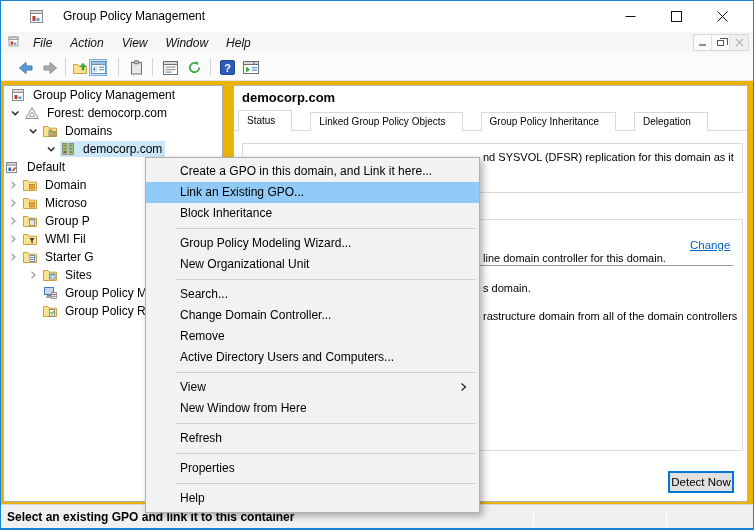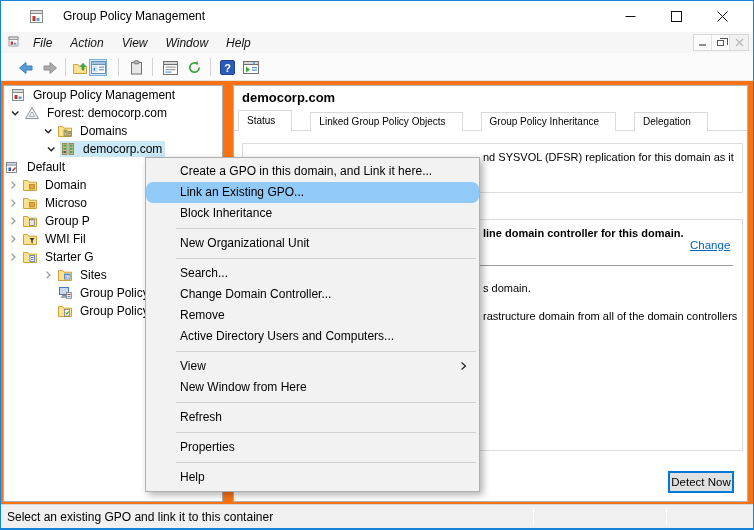--- a/index.html
+++ b/index.html
@@ -1,19 +1,19 @@
 <!DOCTYPE html>
 <html><head>
 <meta charset="utf-8">
 <style>
   * { margin:0; padding:0; box-sizing:border-box; }
   html,body { width:754px; height:530px; font-family:"Liberation Sans", sans-serif; }
   body { position:relative; background:#fff; overflow:hidden; }
 
-  .window { position:absolute; inset:0; border:1px solid #1683d8; border-bottom:3px solid #1683d8; background:#f97316; }
+  .window { position:absolute; inset:0; border:1px solid #1683d8; border-bottom:3px solid #1683d8; background:#eab308; }
 
   
   .titlebar { position:absolute; left:0; top:0; width:752px; height:31px; background:#fff; }
   .titlebar .appicon { position:absolute; left:27px; top:7px; }
   .titlebar .title { position:absolute; left:62px; top:0; height:31px; line-height:31px; font-size:12px; color:#000; }
   .capbtn { position:absolute; top:0; width:46px; height:30px; display:flex; align-items:center; justify-content:center; }
   .capbtn.min { left:606px; } .capbtn.max { left:652px; } .capbtn.close { left:698px; }
 
   
   .menubar { position:absolute; left:0; top:31px; width:752px; height:21px; background:#f6f6f6; display:flex; align-items:center; }
@@ -31,46 +31,46 @@
   .tsep { position:absolute; top:5px; width:1px; height:18px; background:#d4d4d4; }
   .tbtn.active { background:#d3e8fb; border:1px solid #7ab0df; }
 
   
   .treepane { position:absolute; left:2px; top:84px; width:220px; height:417px; background:#fff; border:1px solid #b0b0b0; overflow:hidden; }
   .trow { height:18px; display:flex; align-items:center; font-size:12px; white-space:nowrap; }
   .chev { width:18px; height:16px; display:flex; align-items:center; justify-content:center; flex:0 0 18px; }
   .ticon { width:16px; height:16px; flex:0 0 16px; margin-right:4px; }
   .tlabel { color:#000; padding:1px 3px; }
   .sel { background:#cbe8f6; }
-  .lv0 { padding-left:6px; } .lv1 { padding-left:2px; } .lv2 { padding-left:20px;margin-left:15px; } .lv3 { padding-left:38px; } .lv4 { }
+  .lv0 { padding-left:6px; } .lv1 { padding-left:2px; } .lv2 { padding-left:20px; } .lv3 { padding-left:38px; } .lv4 { }
 
   .rightpane { position:absolute; left:232px; top:84px; width:515px; height:417px; background:#fff; border:1px solid #b5b5b5; }
   .rp-header { position:absolute; left:8px; top:4px; font-size:13px; font-weight:bold; color:#000; }
   .tabstrip { position:absolute; left:4px; top:24px; display:flex; align-items:flex-end; height:21px; z-index:2; }
   .tab { font-size:10px; color:#000; background:#fff; border:1px solid #d9d9d9; border-bottom:none; padding:3px 16px 2px 8px; height:19px; margin-right:18px; }
   .tab.activetab { height:21px; padding-top:4px; background:#fff; position:relative; z-index:3; }
   .tabline { position:absolute; left:0; top:44px; width:513px; height:1px; background:#d9d9d9; z-index:1; }
 
   .gbox { position:absolute; left:8px; width:501px; background:#fff; border:1px solid #dcdcdc; overflow:hidden; }
   .box1 { top:57px; height:50px; }
   .box2 { top:133px; height:232px; }
   .frag { position:absolute; font-size:11px; color:#000; white-space:nowrap; }
   .hrule { position:absolute; left:18px; top:179px; width:481px; height:1px; background:#9a9a9a; }
   .changelink { position:absolute; left:456px; top:153px; font-size:11.5px; color:#0563c1; text-decoration:underline; cursor:pointer; }
   .detectbtn { position:absolute; left:434px; top:385px; width:66px; height:22px; background:#e1e1e1; border:2px solid #0078d7; font-size:11.5px; font-family:"Liberation Sans",sans-serif; color:#000; display:flex; align-items:center; justify-content:center; }
 
   
   .ctxmenu { position:absolute; left:144px; top:156px; width:335px; background:#f2f2f2; border:1px solid #b0b0b0; box-shadow:3px 3px 7px rgba(0,0,0,0.3); padding:3px 0; z-index:10; }
   .mitem { height:21px; line-height:21px; font-size:12px; color:#000; padding-left:34px; position:relative; white-space:nowrap; }
-  .mitem.hl { background:#91c9f7;border-radius:7px; }
+  .mitem.hl { background:#91c9f7; }
   .msep { height:1px; background:#d0d0d0; margin:4px 3px 4px 30px; }
   .subarrow { position:absolute; right:11px; top:3px; }
 
   
-  .statusbar { position:absolute; left:0; top:503px; width:752px; height:24px; background:#f0f0f0; border-top:1px solid #d7d7d7; }
+  .statusbar { position:absolute; left:0; top:503px; width:752px; height:24px; background:#f0f0f0; border-top:1px solid #d7d7d7;font-weight:bold; }
   .statustext { position:absolute; left:6px; top:0; height:24px; line-height:24px; font-size:12px; color:#000; }
   .ssep { position:absolute; top:3px; width:1px; height:18px; background:#d0d0d0; border-right:1px solid #fff; }
 </style>
 </head>
 <body>
 
 <div class="window">
 
   <div class="titlebar">
     <span class="appicon">
@@ -388,34 +388,35 @@
       <div class="tab activetab">Status</div>
       <div class="tab">Linked Group Policy Objects</div>
       <div class="tab">Group Policy Inheritance</div>
       <div class="tab">Delegation</div>
     </div>
 
     <div class="gbox box1"></div>
     <div class="gbox box2"></div>
 
     <span class="frag" style="left:249px; top:65px;">nd SYSVOL (DFSR) replication for this domain as it</span>
-    <span class="frag" style="left:249px; top:141px;font-weight:bold;">line domain controller for this domain.</span>
+    <span class="frag" style="left:249px; top:166px;">line domain controller for this domain.</span>
     <span class="changelink">Change</span>
     <div class="hrule"></div>
     <span class="frag" style="left:249px; top:196px;">s domain.</span>
     <span class="frag" style="left:249px; top:224px;">rastructure domain from all of the domain controllers</span>
 
     <div class="detectbtn">Detect Now</div>
   </div>
 
   <div class="ctxmenu">
     <div class="mitem">Create a GPO in this domain, and Link it here...</div>
     <div class="mitem hl">Link an Existing GPO...</div>
     <div class="mitem">Block Inheritance</div>
     <div class="msep"></div>
+    <div class="mitem">Group Policy Modeling Wizard...</div>
     <div class="mitem">New Organizational Unit</div>
     <div class="msep"></div>
     <div class="mitem">Search...</div>
     <div class="mitem">Change Domain Controller...</div>
     <div class="mitem">Remove</div>
     <div class="mitem">Active Directory Users and Computers...</div>
     <div class="msep"></div>
     <div class="mitem">
       <span>View</span>
       <span class="subarrow"><svg width="8" height="14">

